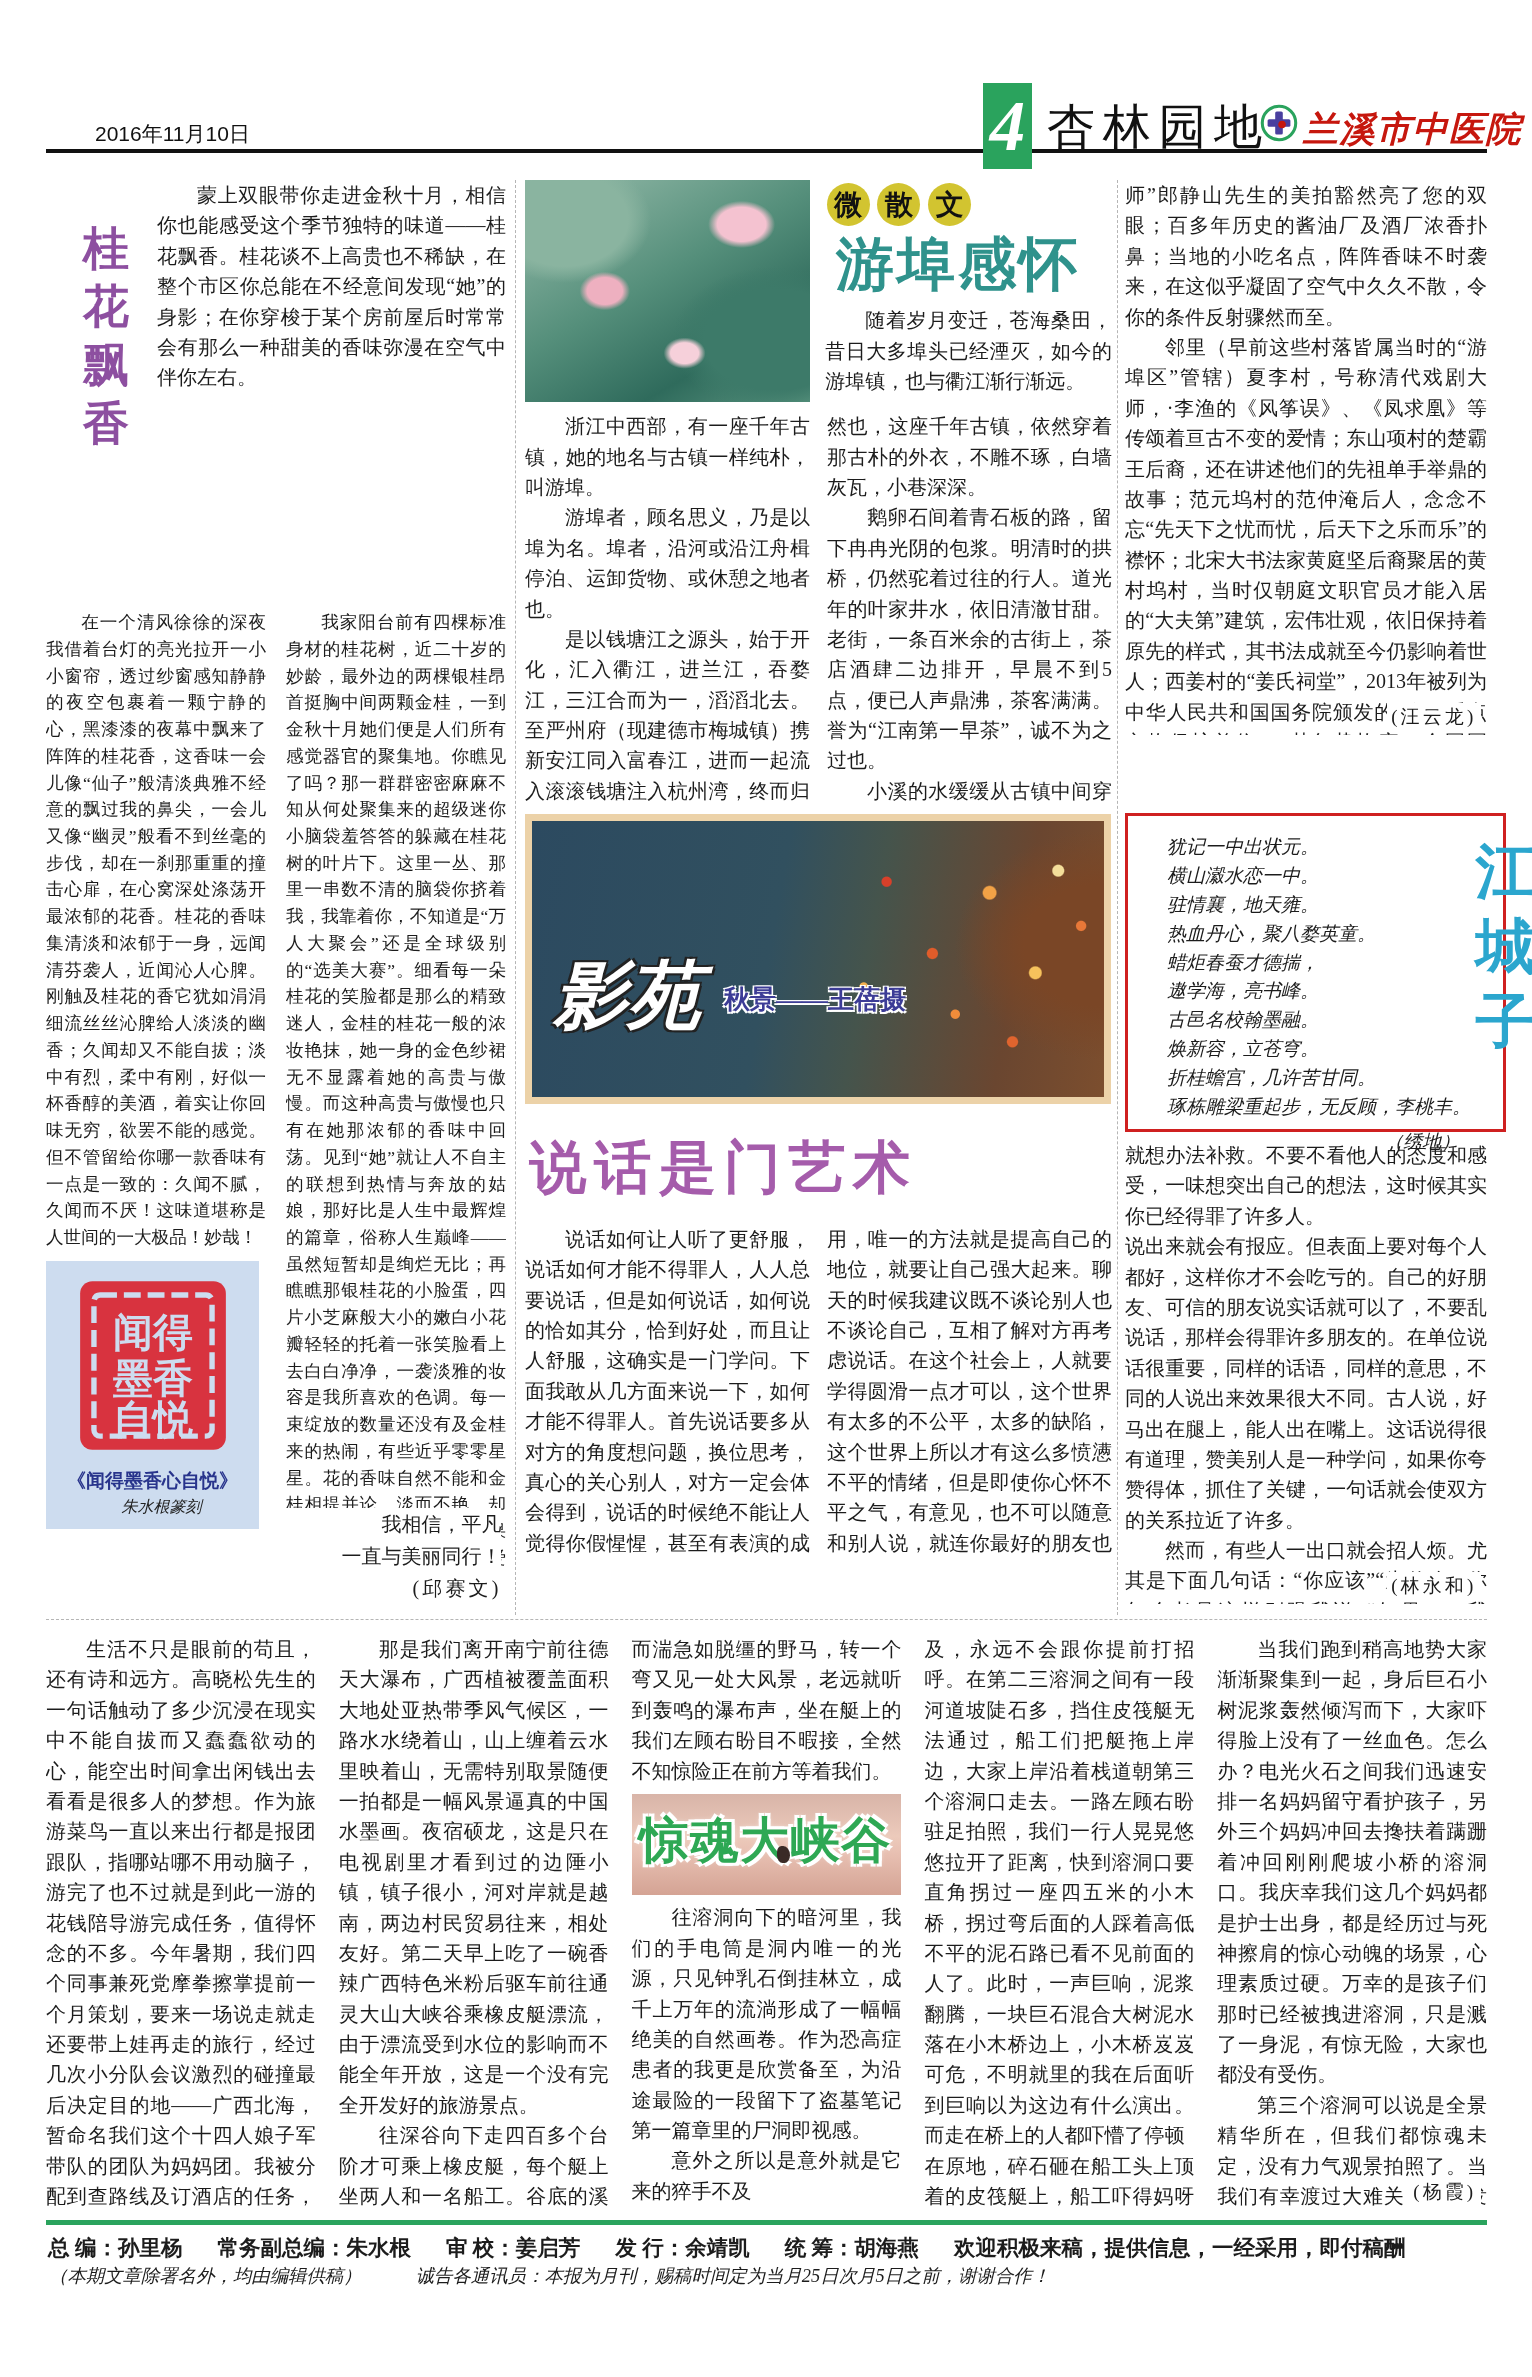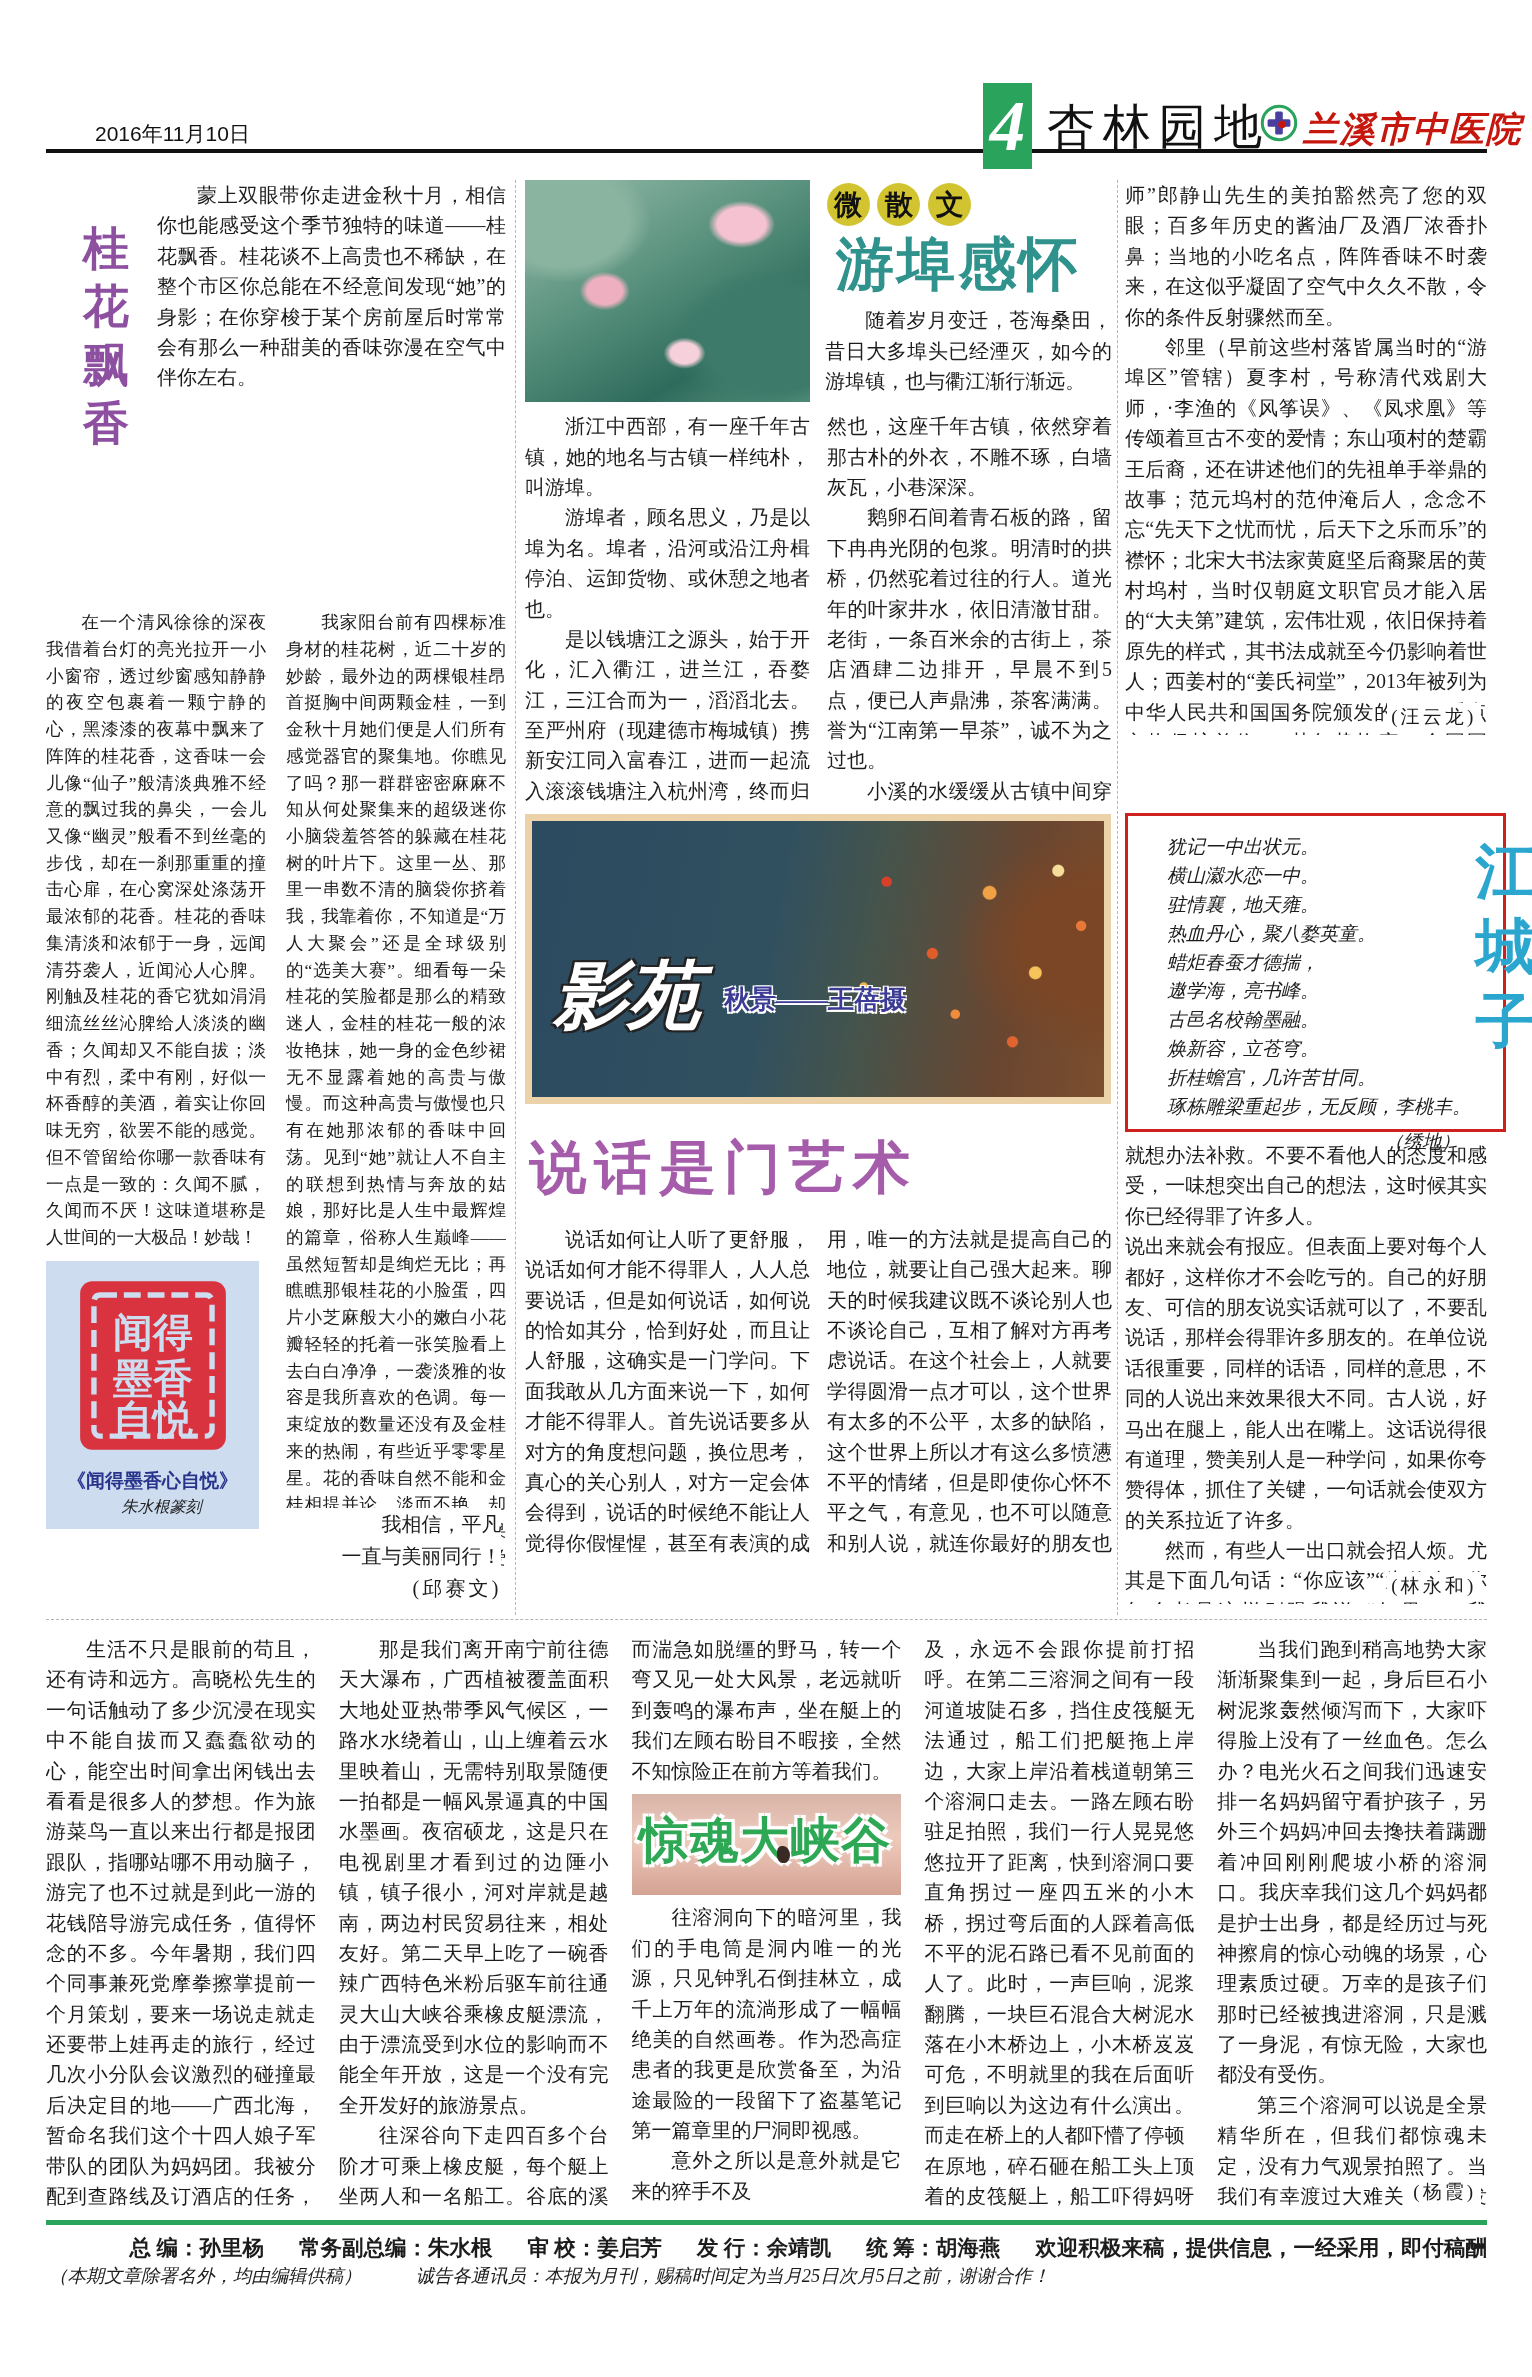--- a/index.html
+++ b/index.html
@@ -88,21 +88,21 @@
   .bottom{position:absolute;left:46px;top:1634px;width:1441px;height:576px;display:flex;gap:23px;}
   .bt-col{width:270px;height:576px;position:relative;}
   .canyon-photo{position:relative;width:270px;height:101px;margin:7.7px 0;
     background:linear-gradient(180deg,#d8b4a8 0%,#eccabb 42%,#e8c0b2 58%,#d4a394 100%);}
   .canyon-photo::after{content:"";position:absolute;left:54%;top:52%;width:12.3px;height:17px;background:#3a2a26;border-radius:40% 60% 50% 50%;}
   .canyon-title{position:absolute;left:7.7px;top:14px;width:276px;color:#2ea854;font-size:49px;font-weight:900;
     font-family:"Liberation Sans",sans-serif;letter-spacing:1.5px;white-space:nowrap;
     text-shadow:-3.1px -3.1px 0 #fff,3.1px -3.1px 0 #fff,-3.1px 3.1px 0 #fff,3.1px 3.1px 0 #fff,0 0 6.1px #fff;}
   
   .ft-bar{position:absolute;left:46px;top:2220px;width:1441px;height:5.4px;background:#2aa35d;}
-  .ft-line1{position:absolute;left:48px;top:2233px;width:1439px;display:flex;gap:35px;font-size:21.5px;font-weight:bold;white-space:nowrap;justify-content:flex-end;}
+  .ft-line1{position:absolute;left:48px;top:2233px;width:1439px;display:flex;gap:35px;font-size:21.5px;font-weight:bold;white-space:nowrap;}
   .ft-line2{position:absolute;left:49px;top:2263px;width:1438px;display:flex;gap:54px;font-size:18.4px;font-style:italic;white-space:nowrap;}
 </style>
 </head>
 <body>
 
 <div class="page">
 
   <div class="hdr-date">2016年11月10日</div>
   <div class="hdr-rule"></div>
   <div class="pagenum">

